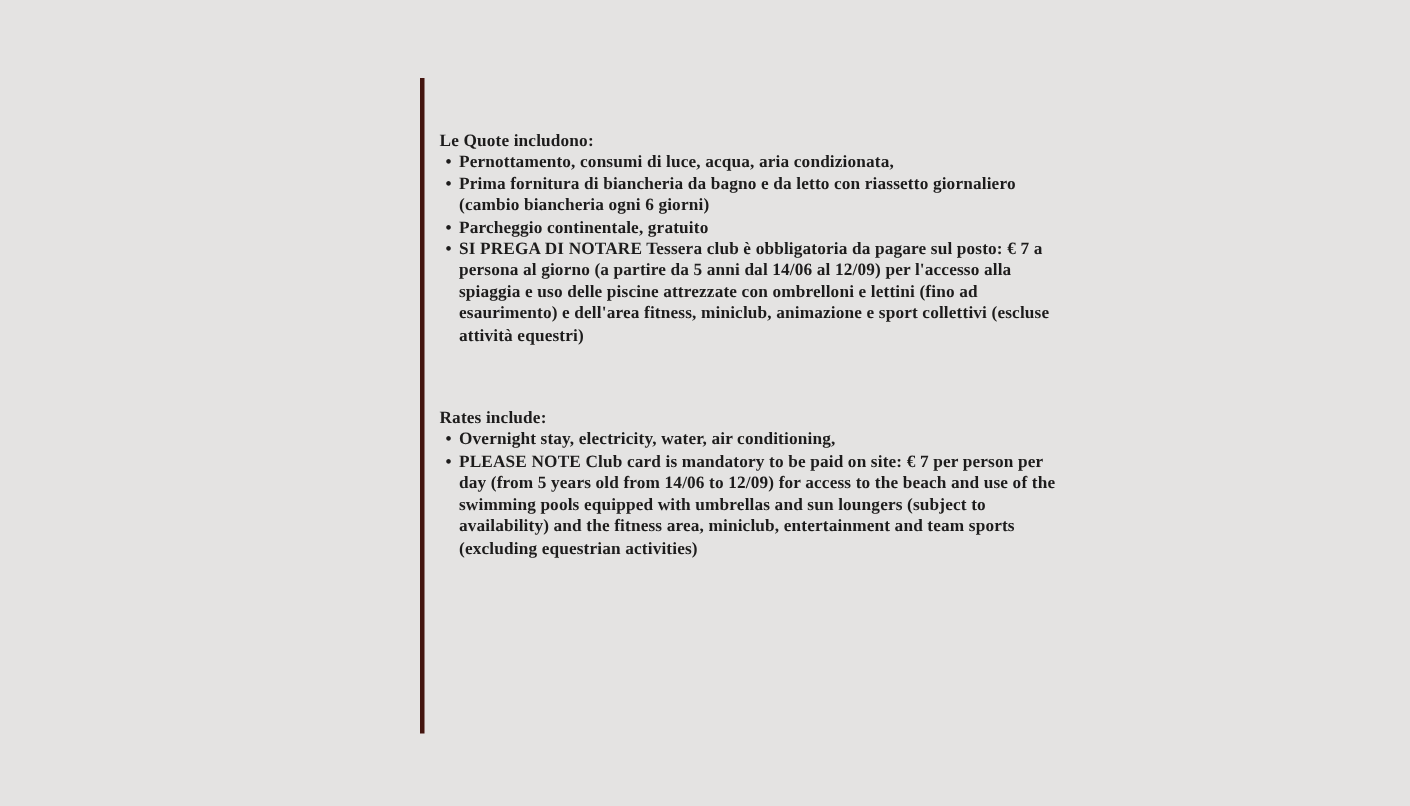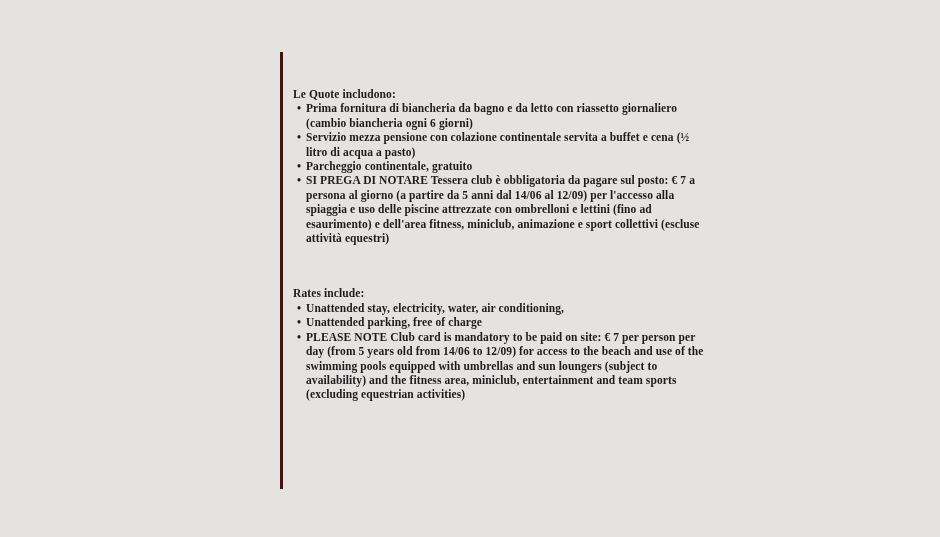--- a/index.html
+++ b/index.html
@@ -64,30 +64,29 @@
 
 <div class="canvas">
 
   <div class="accent-line" style="background: rgb(68, 21, 15);"></div>
 
   <div class="content" style="color: rgb(29, 28, 28);">
 
     <section class="section-it">
       <h3 class="section-title">Le Quote includono:</h3>
       <ul class="bullet-list">
+        <li>Pernottamento, consumi di luce, acqua, aria condizionata,</li>
         <li>Prima fornitura di biancheria da bagno e da letto con riassetto giornaliero (cambio biancheria ogni 6 giorni)</li>
-        <li>Servizio mezza pensione con colazione continentale servita a buffet e cena (½ litro di acqua a pasto)</li>
         <li>Parcheggio continentale, gratuito</li>
         <li>SI PREGA DI NOTARE Tessera club è obbligatoria da pagare sul posto: € 7 a persona al giorno (a partire da 5 anni dal 14/06 al 12/09) per l'accesso alla spiaggia e uso delle piscine attrezzate con ombrelloni e lettini (fino ad esaurimento) e dell'area fitness, miniclub, animazione e sport collettivi (escluse attività equestri)</li>
       </ul>
     </section>
 
     <section class="section-en">
       <h3 class="section-title">Rates include:</h3>
       <ul class="bullet-list">
-        <li>Unattended stay, electricity, water, air conditioning,</li>
-        <li>Unattended parking, free of charge</li>
+        <li>Overnight stay, electricity, water, air conditioning,</li>
         <li>PLEASE NOTE Club card is mandatory to be paid on site: € 7 per person per day (from 5 years old from 14/06 to 12/09) for access to the beach and use of the swimming pools equipped with umbrellas and sun loungers (subject to availability) and the fitness area, miniclub, entertainment and team sports (excluding equestrian activities)</li>
       </ul>
     </section>
 
   </div>
 </div>
 
 </body></html>

